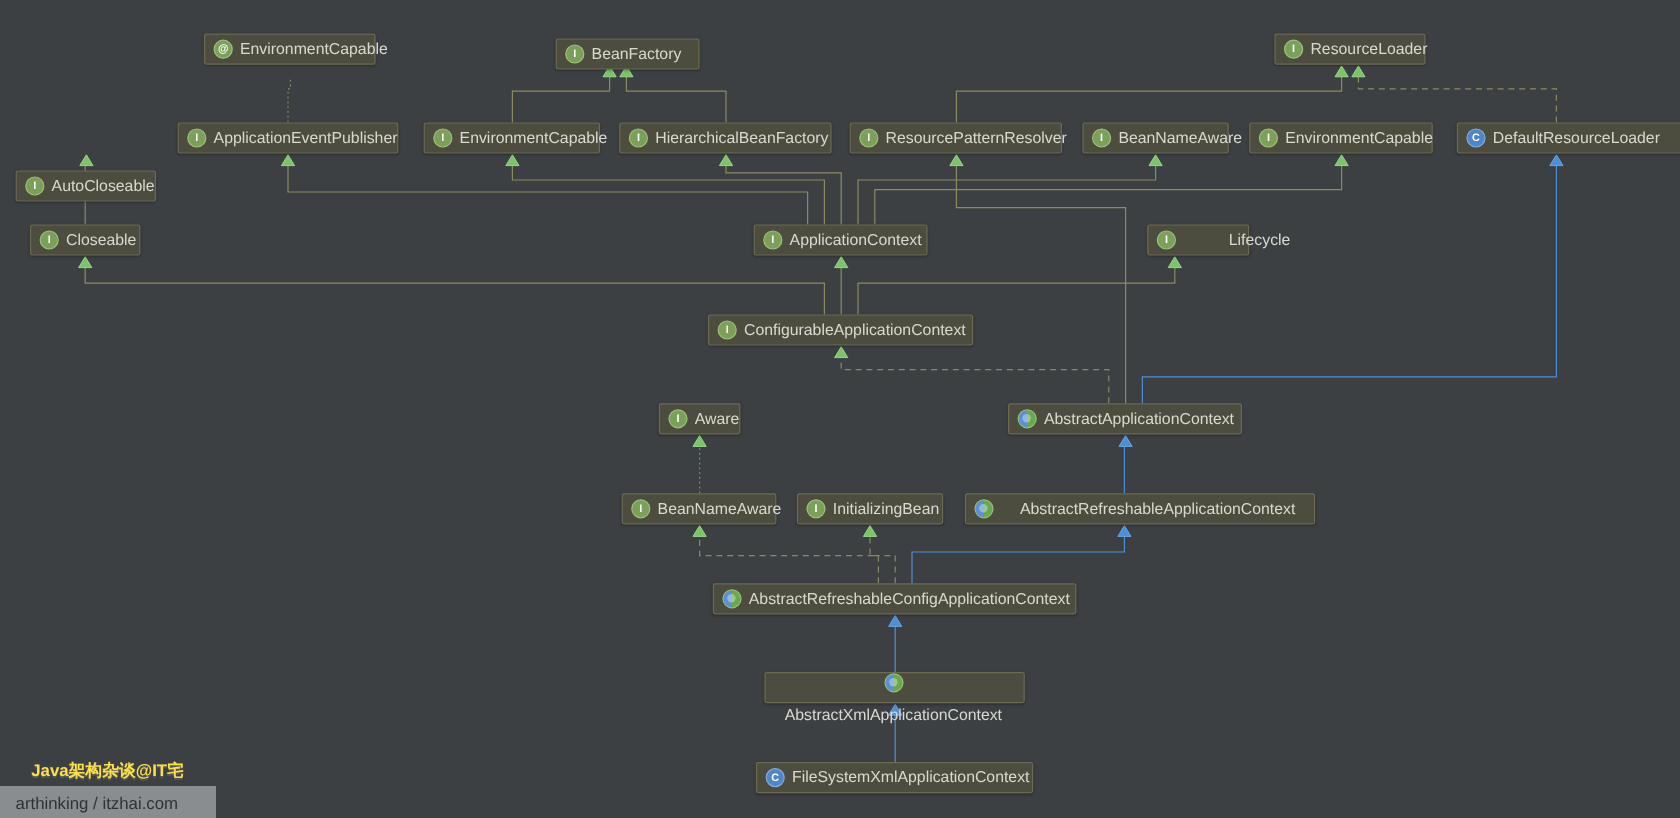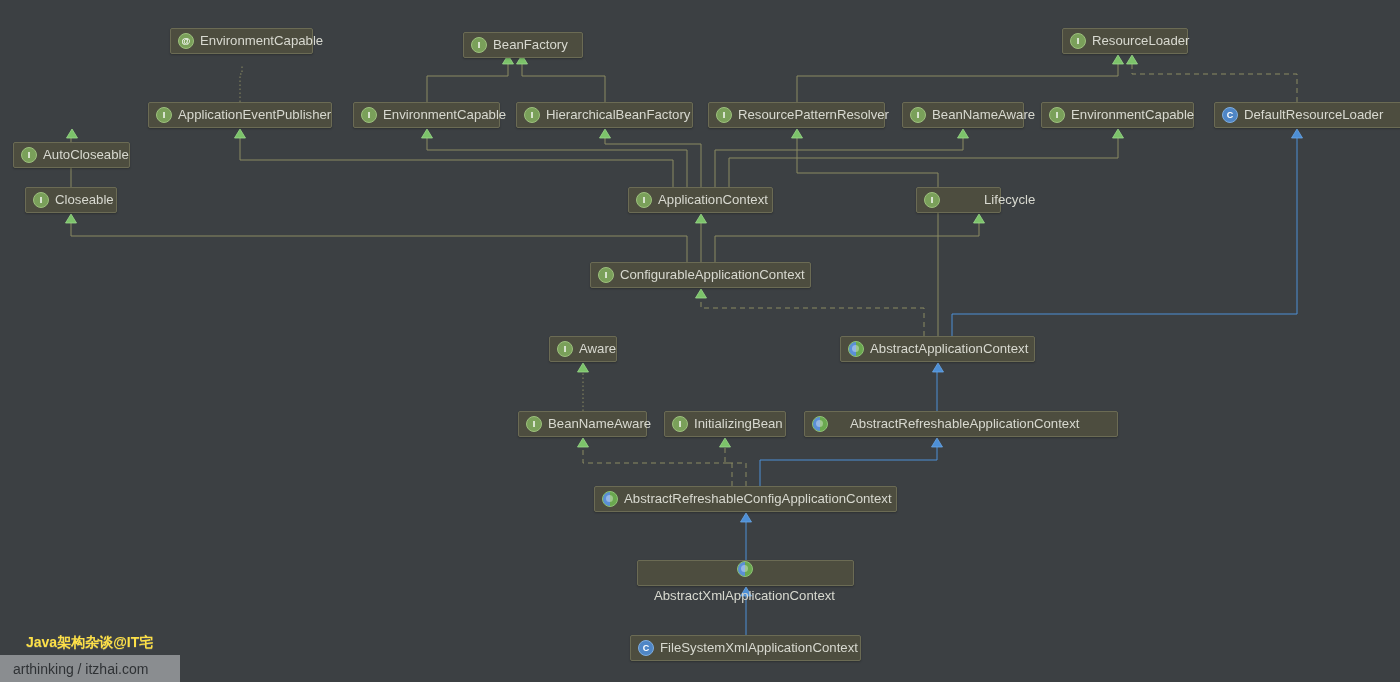--- a/index.html
+++ b/index.html
@@ -166,21 +166,21 @@
         <span class="lbl">DefaultResourceLoader</span>
       </div>
       <div class="node" style="left: 25px; top: 187px; width: 92px;">
         <span class="ico iface"></span>
         <span class="lbl">Closeable</span>
       </div>
       <div class="node" style="left: 628px; top: 187px; width: 145px;">
         <span class="ico iface"></span>
         <span class="lbl">ApplicationContext</span>
       </div>
-      <div class="node" style="left: 916px; top: 187px; width: 85px; gap: 44px;">
+      <div class="node" style="left: 956px; top: 187px; width: 85px; gap: 44px;">
         <span class="ico iface"></span>
         <span class="lbl">Lifecycle</span>
       </div>
       <div class="node" style="left: 590px; top: 262px; width: 221px;">
         <span class="ico iface"></span>
         <span class="lbl">ConfigurableApplicationContext</span>
       </div>
       <div class="node" style="left: 549px; top: 336px; width: 68px;">
         <span class="ico iface"></span>
         <span class="lbl">Aware</span>
@@ -190,21 +190,21 @@
         <span class="lbl">AbstractApplicationContext</span>
       </div>
       <div class="node" style="left: 518px; top: 411px; width: 129px;">
         <span class="ico iface"></span>
         <span class="lbl">BeanNameAware</span>
       </div>
       <div class="node" style="left: 664px; top: 411px; width: 122px;">
         <span class="ico iface"></span>
         <span class="lbl">InitializingBean</span>
       </div>
-      <div class="node" style="left: 804px; top: 411px; width: 314px; gap: 22px;">
+      <div class="node" style="left: 804px; top: 411px; width: 292px; gap: 22px;">
         <span class="ico abstract"></span>
         <span class="lbl">AbstractRefreshableApplicationContext</span>
       </div>
       <div class="node" style="left: 594px; top: 486px; width: 303px;">
         <span class="ico abstract"></span>
         <span class="lbl">AbstractRefreshableConfigApplicationContext</span>
       </div>
       <div class="node" style="left: 637px; top: 560px; width: 217px; flex-direction: column;">
         <span class="ico abstract"></span>
         <span class="lbl">AbstractXmlApplicationContext</span>

